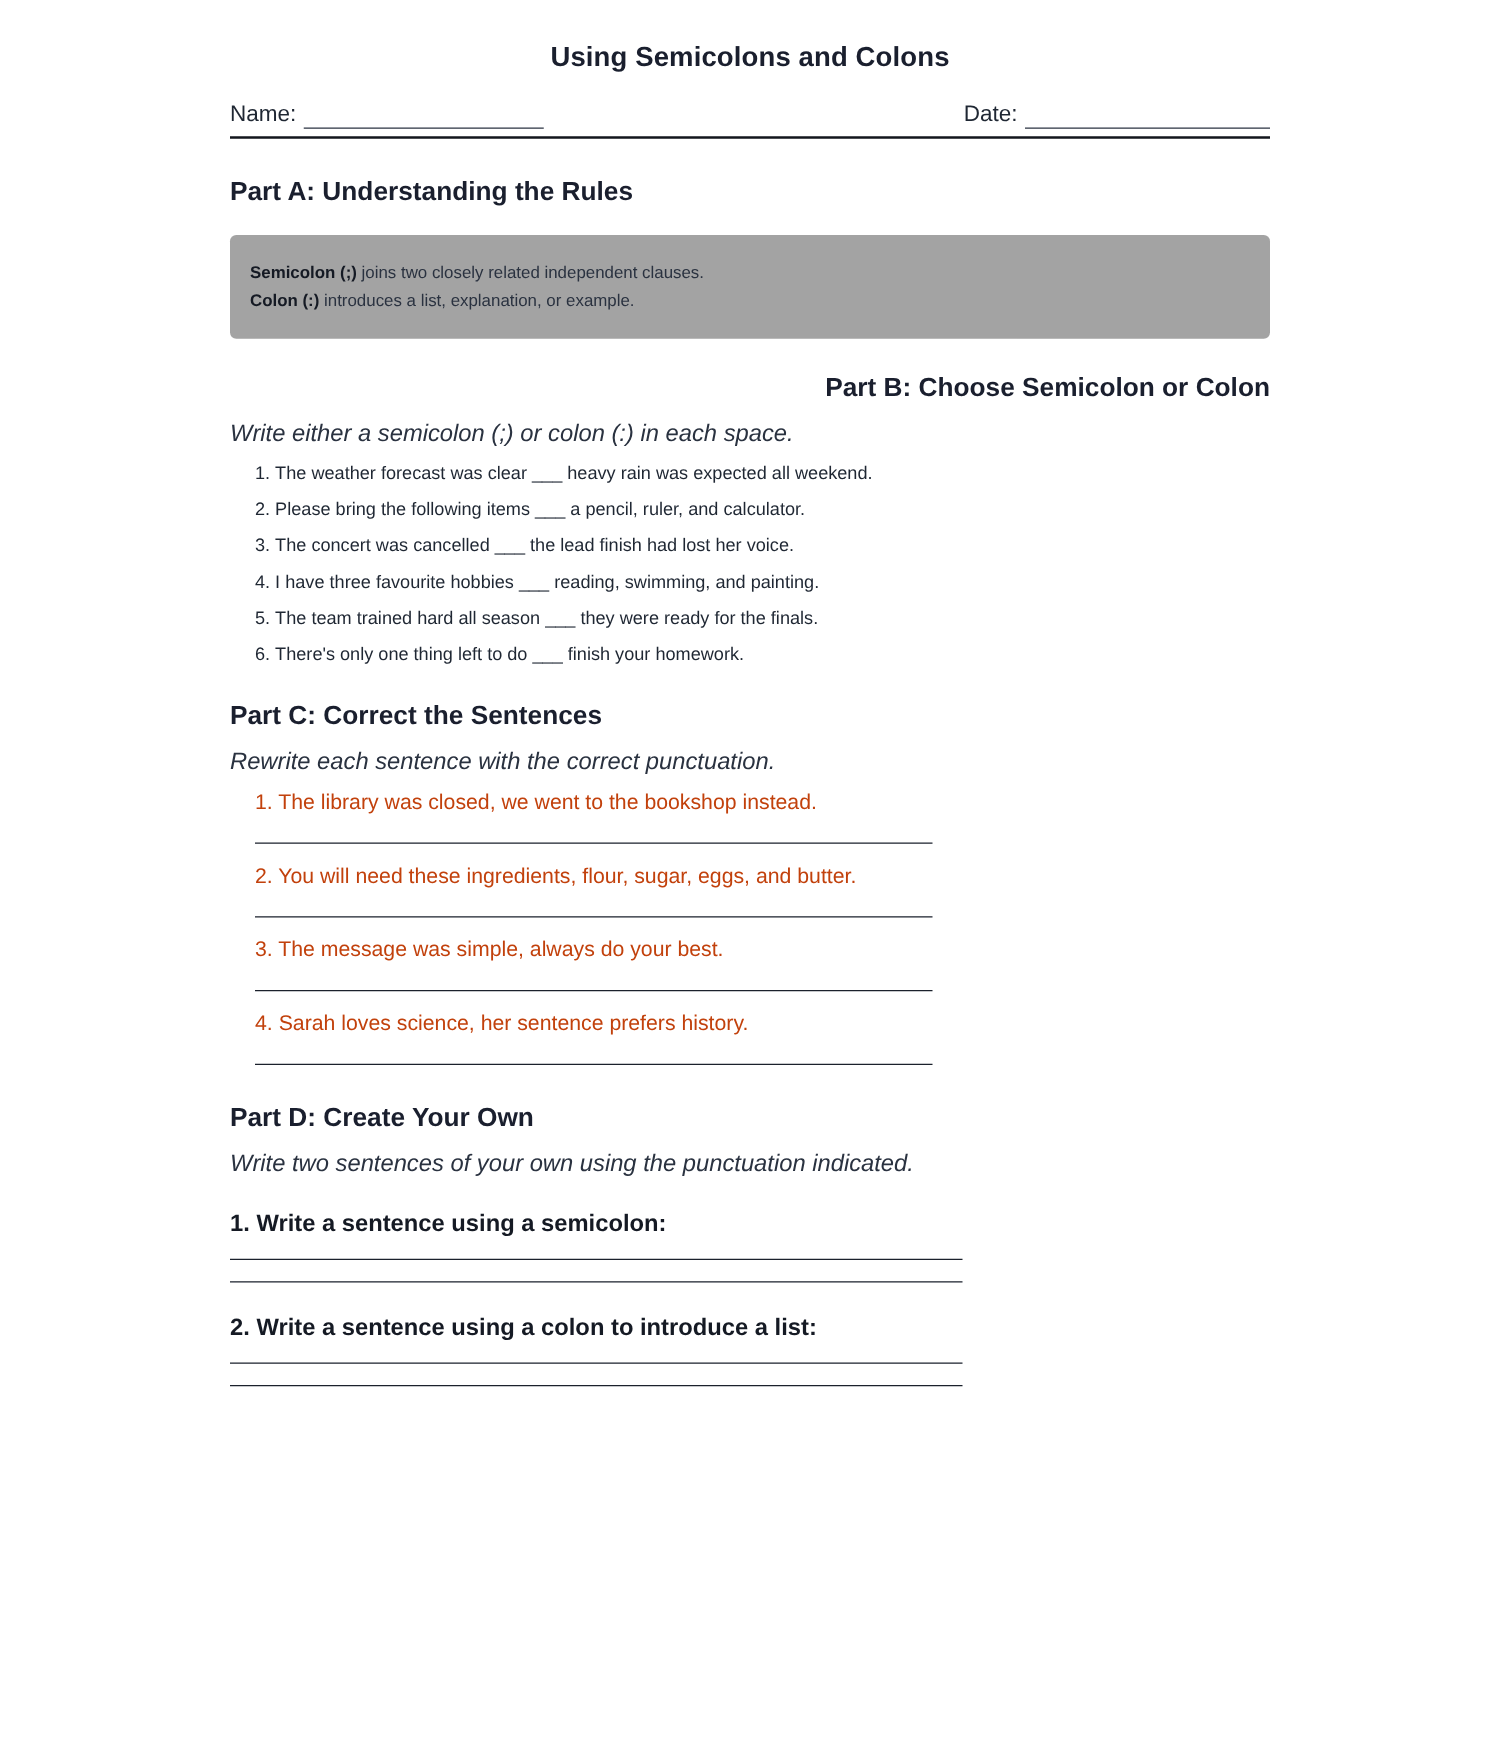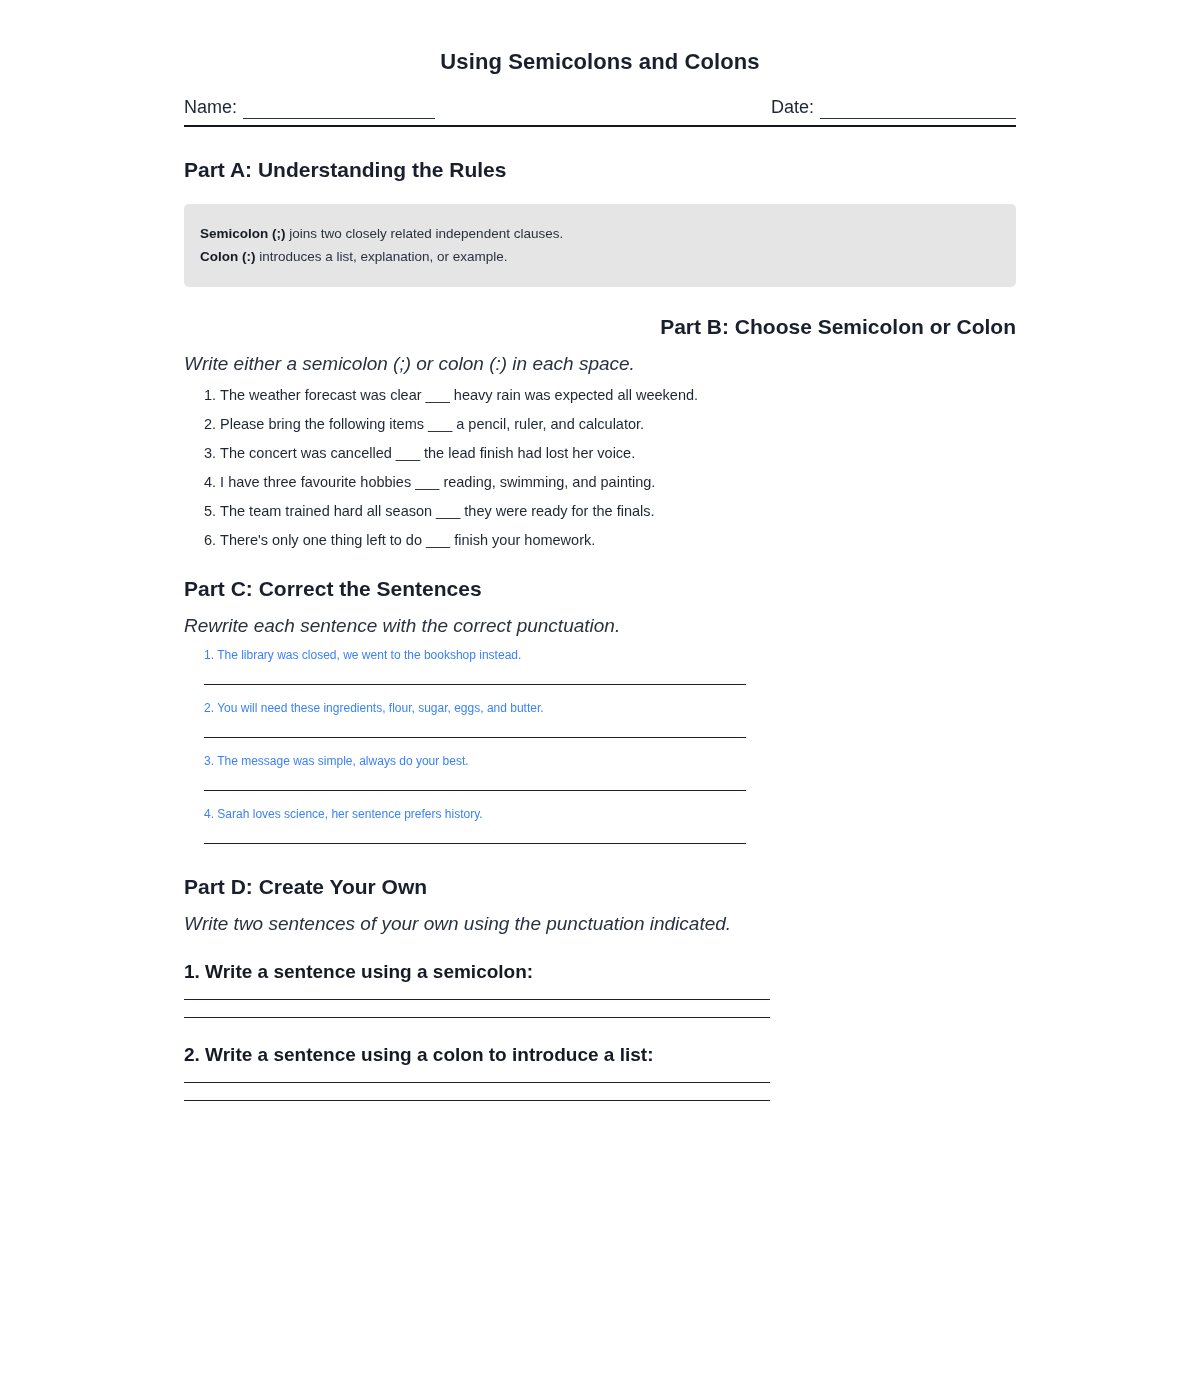--- a/index.html
+++ b/index.html
@@ -12,21 +12,21 @@
     height: 1400px;
     font-family: "Liberation Sans", sans-serif;
     color: #1f2733;
     -webkit-font-smoothing: antialiased;
   }
   .page {
     position: relative;
     width: 1200px;
     height: 1400px;
     box-sizing: border-box;
-    padding: 16px 184px;
+    padding: 0 184px;
   }
   .sheet-title {
     margin: 0;
     padding-top: 33px;
     text-align: center;
     font-size: 22px;
     font-weight: bold;
     letter-spacing: .1px;
     color: #1a1f2e;
   }
@@ -68,21 +68,21 @@
   .sec-d-head  { padding-top: 31px; }
   .instruction {
     font-style: italic;
     font-size: 19px;
     color: #2a3240;
     margin: 14px 0 0 0;
   }
   
   .rulebox {
     margin-top: 22px;
-    background: #e5e5e5;
+    background: #a3a3a3;
     border-radius: 5px;
     padding: 18px 16px 19px 16px;
   }
   .rulebox .line {
     font-size: 13.5px;
     line-height: 1.72;
     color: #2a3240;
   }
   .rulebox .line b { color: #151a24; }
   
@@ -91,21 +91,21 @@
     font-size: 14.5px;
     color: #1f2733;
     padding-left: 20px;
     margin-top: 13px;
   }
   .qlist li:first-child { margin-top: 8px; }
   .qlist .num { margin-right: 4px; }
   
   .cblock { padding-left: 20px; margin-top: 16px; }
   .cblock:first-of-type { margin-top: 11px; }
-  .cblock .qtext { font-size: 12px; color: #3b82f6; }
+  .cblock .qtext { font-size: 17px; color: #c2410c; }
   .cblock .answer-line {
     margin-top: 22px;
     width: 542px;
     border-bottom: 1.3px solid #1b212c;
     height: 0;
   }
   
   .dprompt {
     font-size: 19px;
     font-weight: bold;

